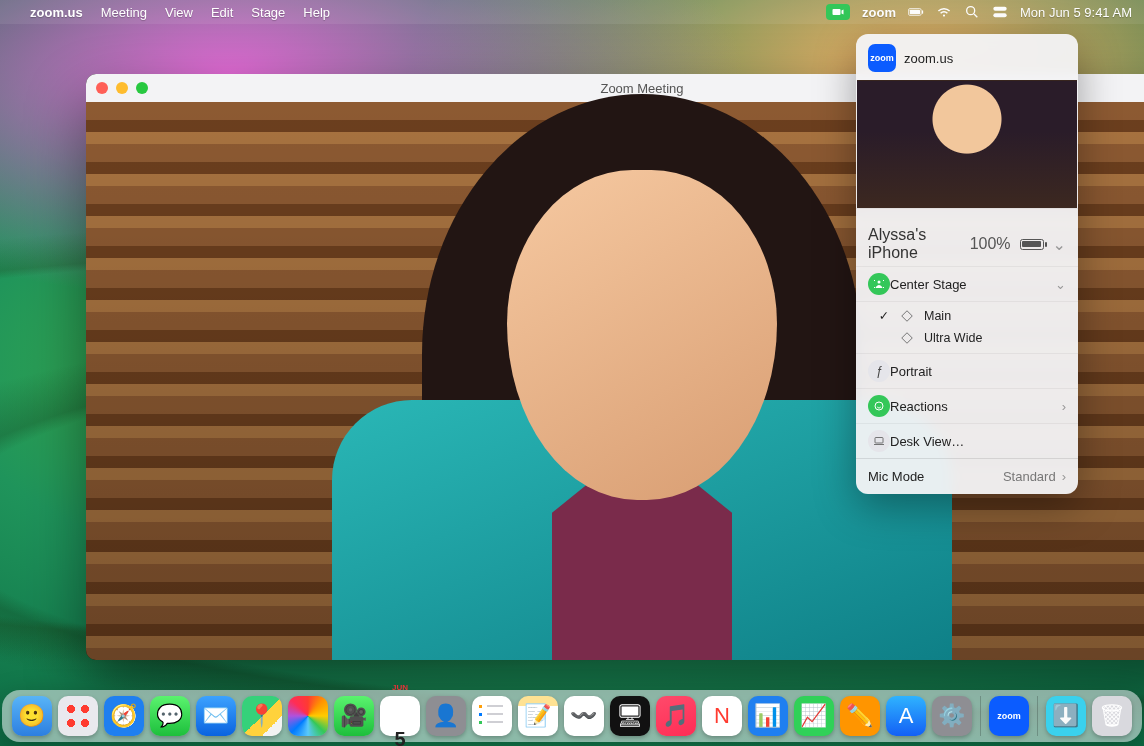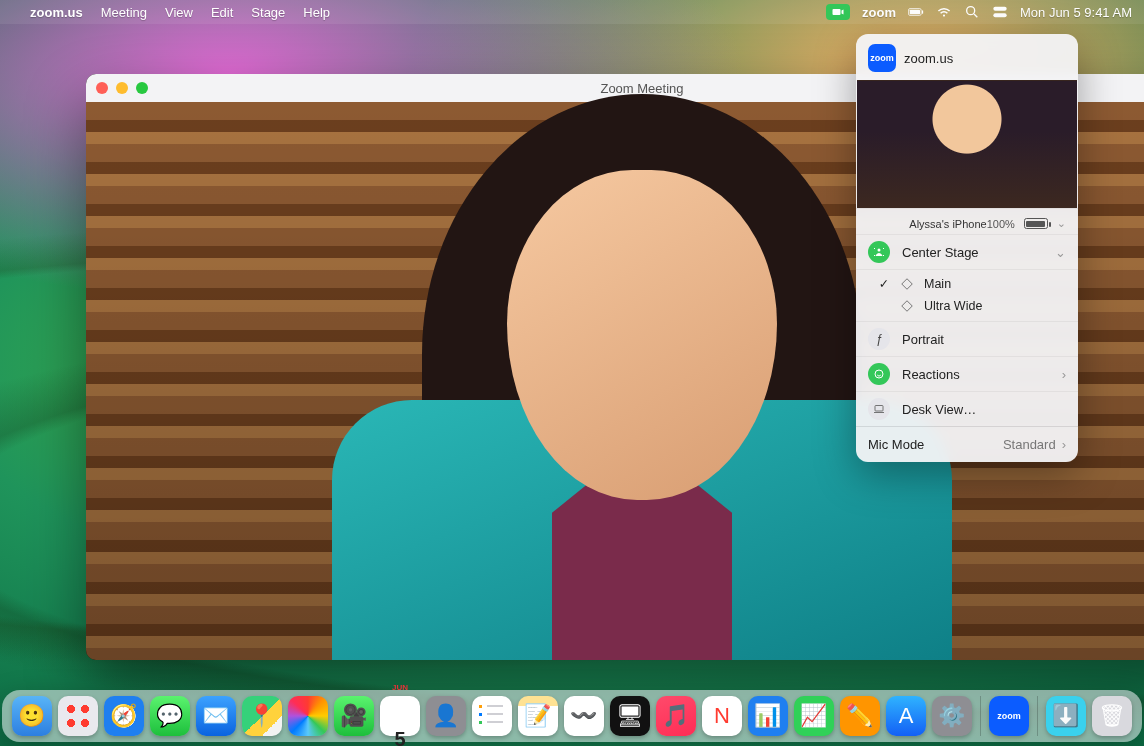--- a/index.html
+++ b/index.html
@@ -110,21 +110,21 @@
   }
   .panel-preview {
     height:128px; margin:0 1px;
     background:
       radial-gradient(circle at 50% 30%, #f2c79c 0 34px, rgba(0,0,0,0) 35px),
       linear-gradient(180deg,#2a1c29 0 40%, #3c2820 100%);
     border-top:1px solid rgba(0,0,0,.06);
   }
   .panel-row {
     display:flex; align-items:center; padding:6px 12px;
-    gap:12px;
+    gap:0;
     border-top:1px solid rgba(0,0,0,.05);
   }
   .panel-row:first-of-type{border-top:none;}
   .ctl-icon {
     width:22px; height:22px; border-radius:50%;
     display:flex; align-items:center; justify-content:center;
     font-size:12px; color:#444;
     background:#e5e5ea;
   }
   .ctl-icon.green { background:#34c759; color:#fff; }
@@ -136,21 +136,21 @@
     padding:4px 12px 4px 22px;
     font-size:12.5px;
   }
   .check { width:12px; text-align:center; }
   .diamond {
     width:14px; height:14px;
   }
   .diamond svg{display:block;}
   .device-row {
     display:flex; align-items:center; justify-content:flex-end;
-    padding:8px 12px 4px 12px; font-size:11px; color:#333;
+    padding:17px 12px 4px 12px; font-size:16px; color:#333;
     border-top:1px solid rgba(0,0,0,.05);
   }
   .battery { display:flex; align-items:center; gap:9px; color:#555;}
   .bat-icon {
     width:24px; height:11px; border:1.2px solid #555; border-radius:2.5px; position:relative;
   }
   .bat-icon:after{content:""; position:absolute; right:-4px; top:2.5px; width:2px; height:5px; background:#555; border-radius:1px;}
   .bat-fill{position:absolute; inset:1.5px; background:#555; border-radius:1px;}
   .mic-row {
     display:flex; align-items:center; justify-content:space-between;

